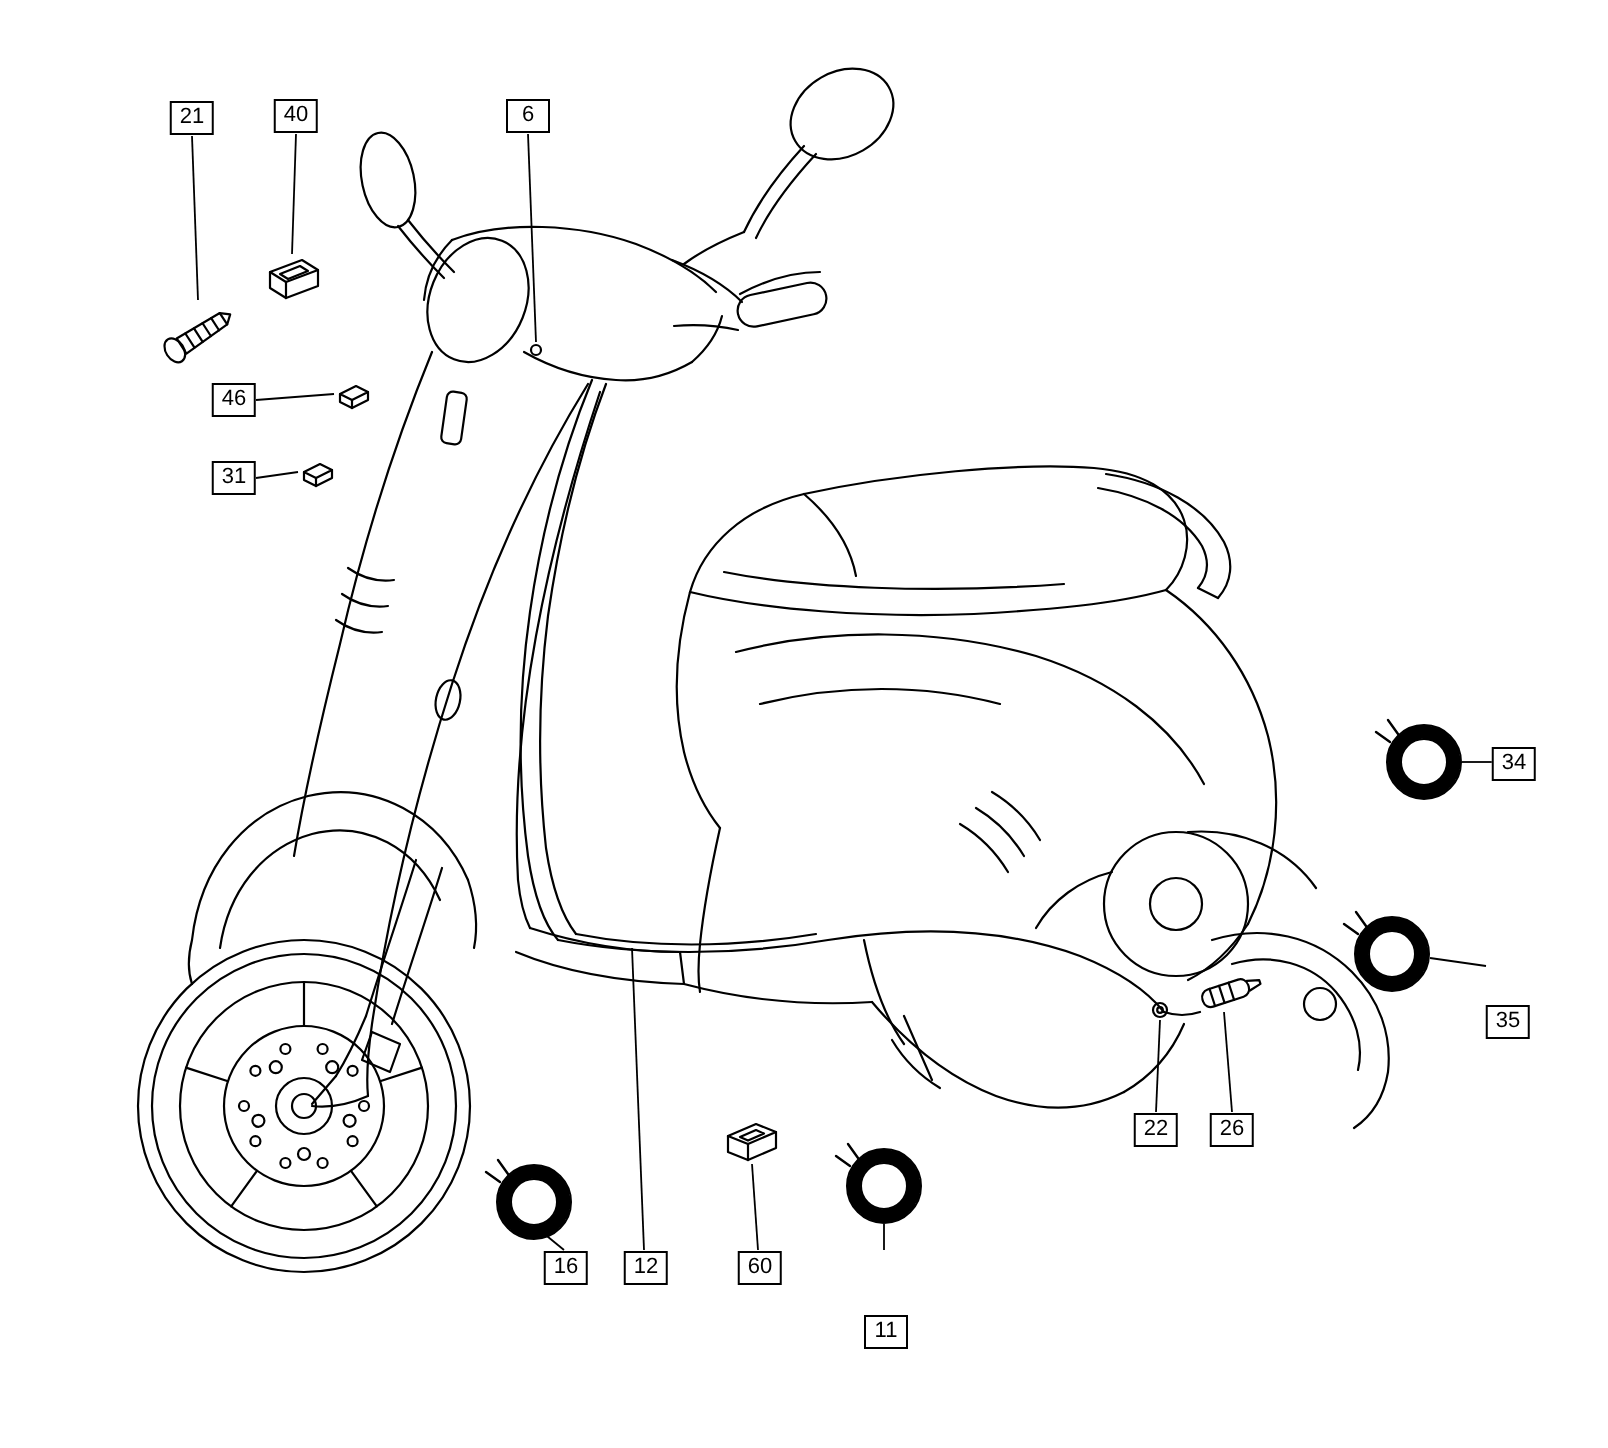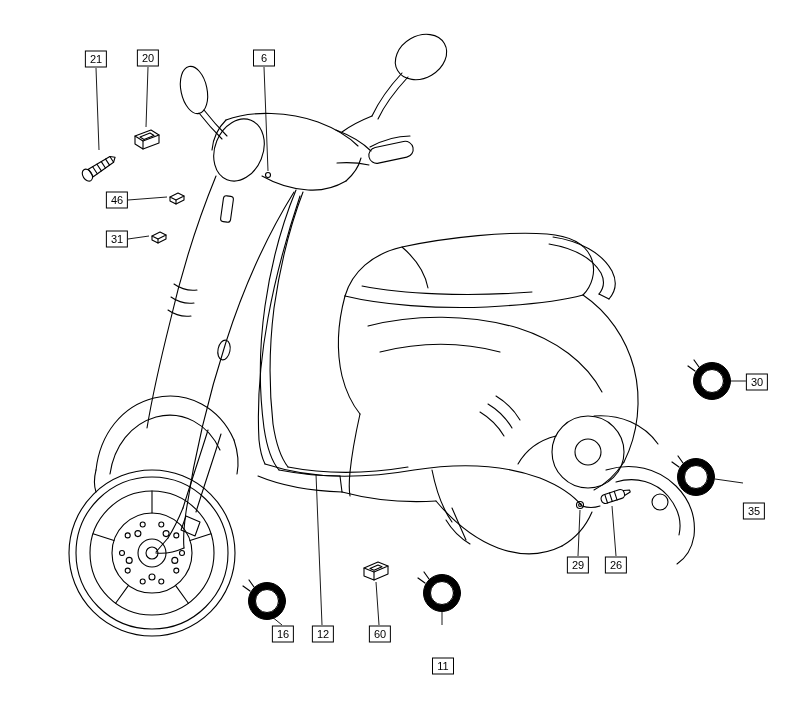--- a/index.html
+++ b/index.html
@@ -257,26 +257,26 @@
       <line x1="578" y1="556" x2="580" y2="510"></line>
       <line x1="616" y1="556" x2="612" y2="506"></line>
       <line x1="282" y1="625" x2="271" y2="616"></line>
       <line x1="322" y1="625" x2="316" y2="474"></line>
       <line x1="379" y1="625" x2="376" y2="582"></line>
       <line x1="442" y1="625" x2="442" y2="612"></line>
     </g>
   </svg>
 
   <div class="callout" style="left:96px;  top:59px;"><span>21</span></div>
-  <div class="callout" style="left:148px; top:58px;"><span>20</span></div>
+  <div class="callout" style="left:148px; top:58px;"><span>40</span></div>
   <div class="callout" style="left:264px; top:58px;"><span>6</span></div>
   <div class="callout" style="left:117px; top:200px;"><span>46</span></div>
   <div class="callout" style="left:117px; top:239px;"><span>31</span></div>
-  <div class="callout" style="left:757px; top:382px;"><span>30</span></div>
+  <div class="callout" style="left:757px; top:382px;"><span>34</span></div>
   <div class="callout" style="left:754px; top:511px;text-align:right;"><span>35</span></div>
-  <div class="callout" style="left:578px; top:565px;"><span>29</span></div>
+  <div class="callout" style="left:578px; top:565px;"><span>22</span></div>
   <div class="callout" style="left:616px; top:565px;"><span>26</span></div>
   <div class="callout" style="left:283px; top:634px;"><span>16</span></div>
   <div class="callout" style="left:323px; top:634px;"><span>12</span></div>
   <div class="callout" style="left:380px; top:634px;"><span>60</span></div>
   <div class="callout" style="left:443px; top:666px;"><span>11</span></div>
 
 </div>
 
 </body></html>

